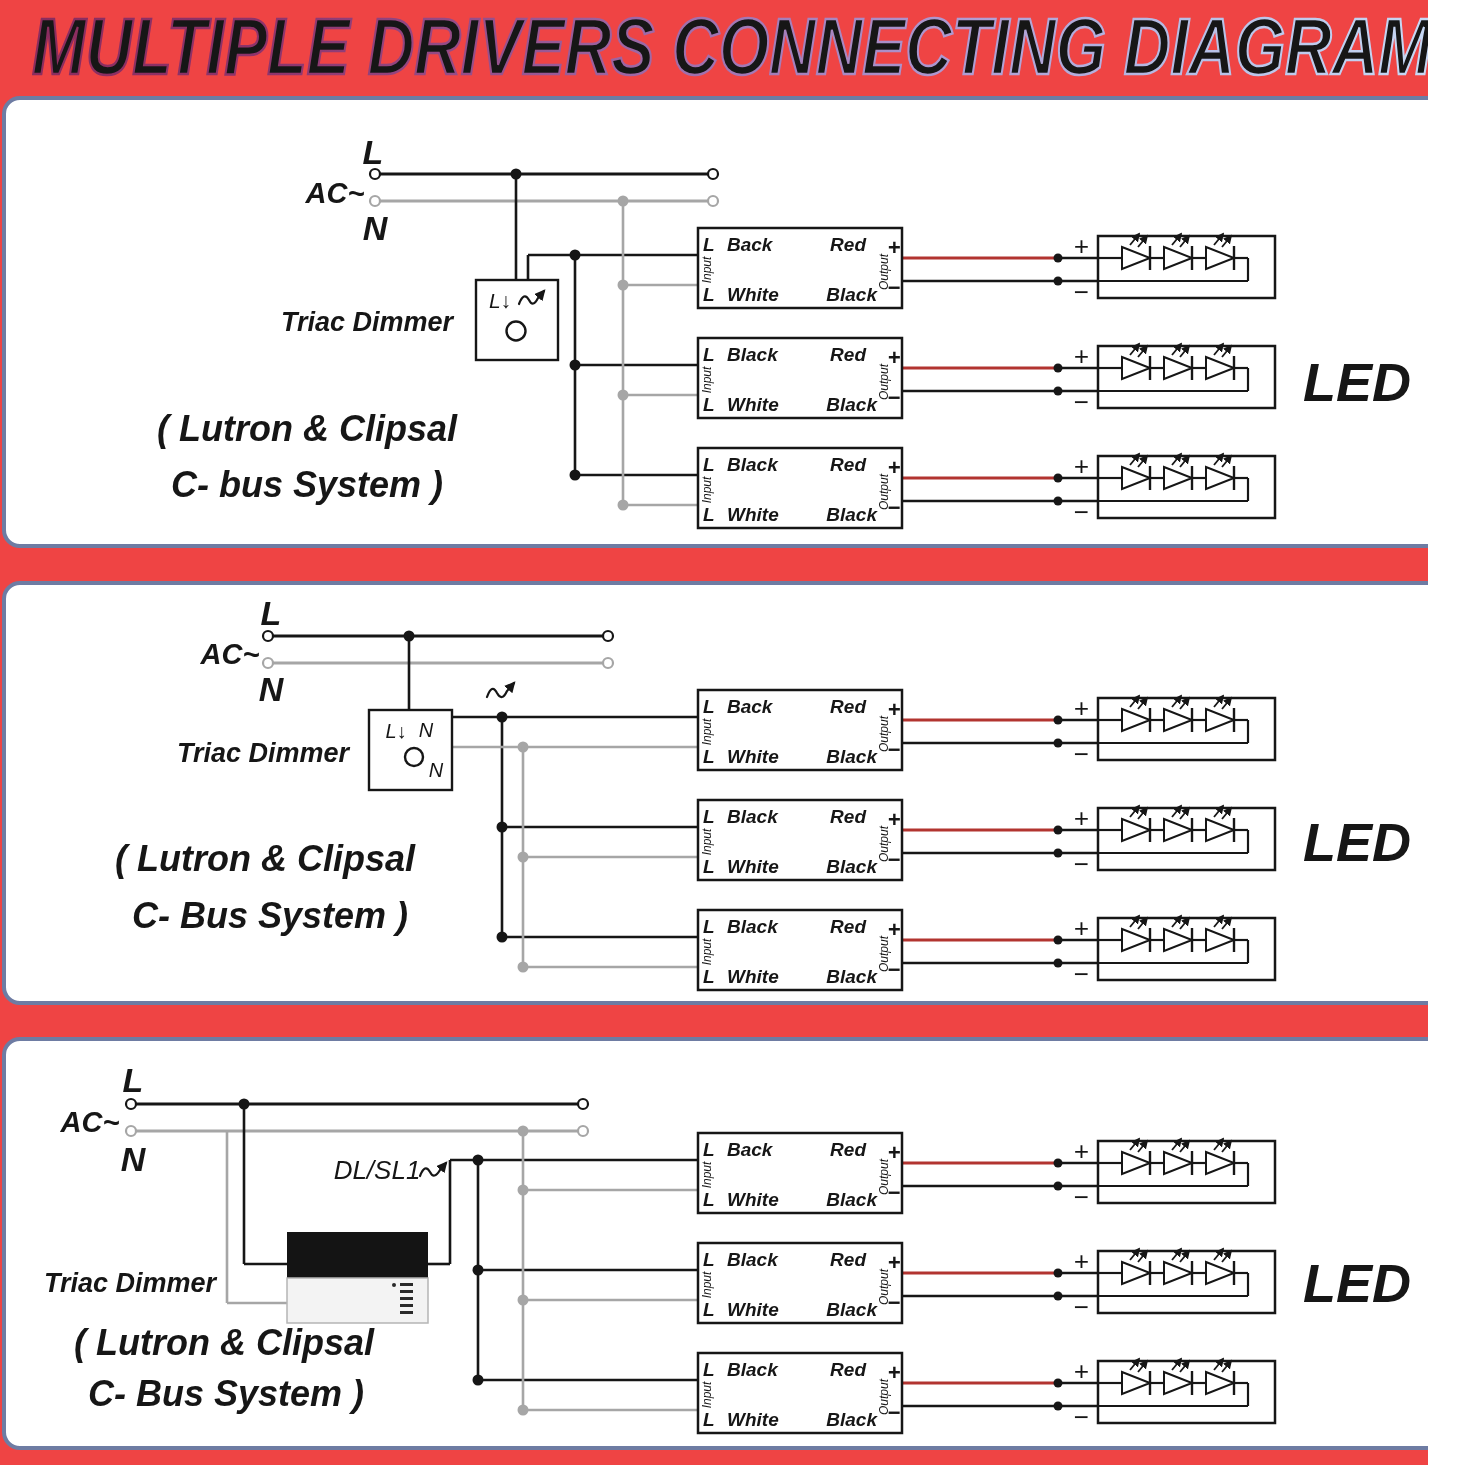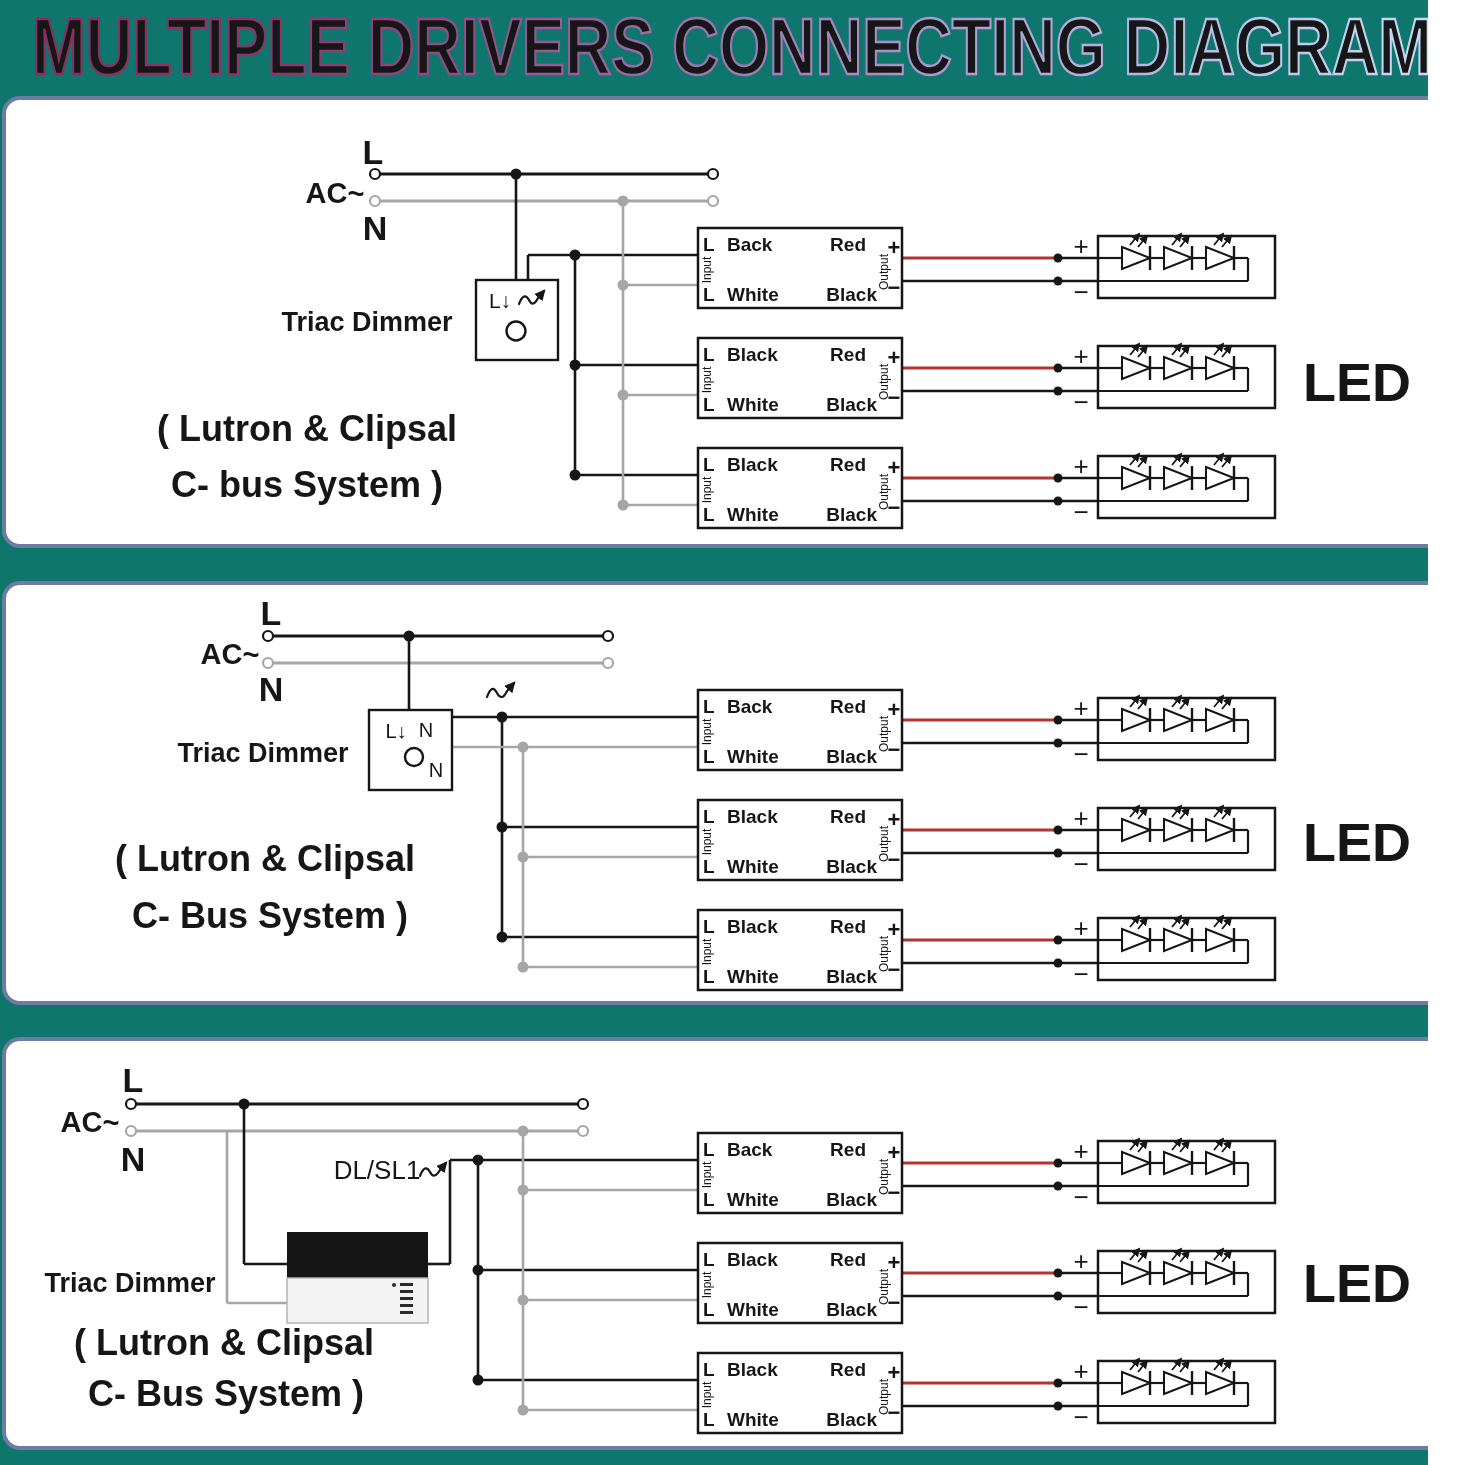--- a/index.html
+++ b/index.html
@@ -1,17 +1,17 @@
 <!DOCTYPE html>
 <html><head>
 <meta charset="utf-8">
 <style>
   html,body{margin:0;padding:0;background:#ffffff;}
-  .stage{position:relative;width:1428px;height:1465px;background:#0f766e;overflow:hidden;
-         font-family:"Liberation Sans","DejaVu Sans",sans-serif;}
+  .stage{position:relative;width:1428px;height:1465px;background:#ef4444;overflow:hidden;
+         font-family:"Liberation Sans","DejaVu Sans",sans-serif;font-style:italic;}
   svg{display:block;}
   svg text{font-family:"Liberation Sans","DejaVu Sans",sans-serif;fill:#161616;}
 </style>
 </head>
 <body>
 
 <div class="stage">
   <svg id="diagram" width="1465" height="1465" viewBox="0 0 1465 1465">
     <defs>
       <linearGradient id="tg" x1="0" y1="0" x2="1" y2="0">

